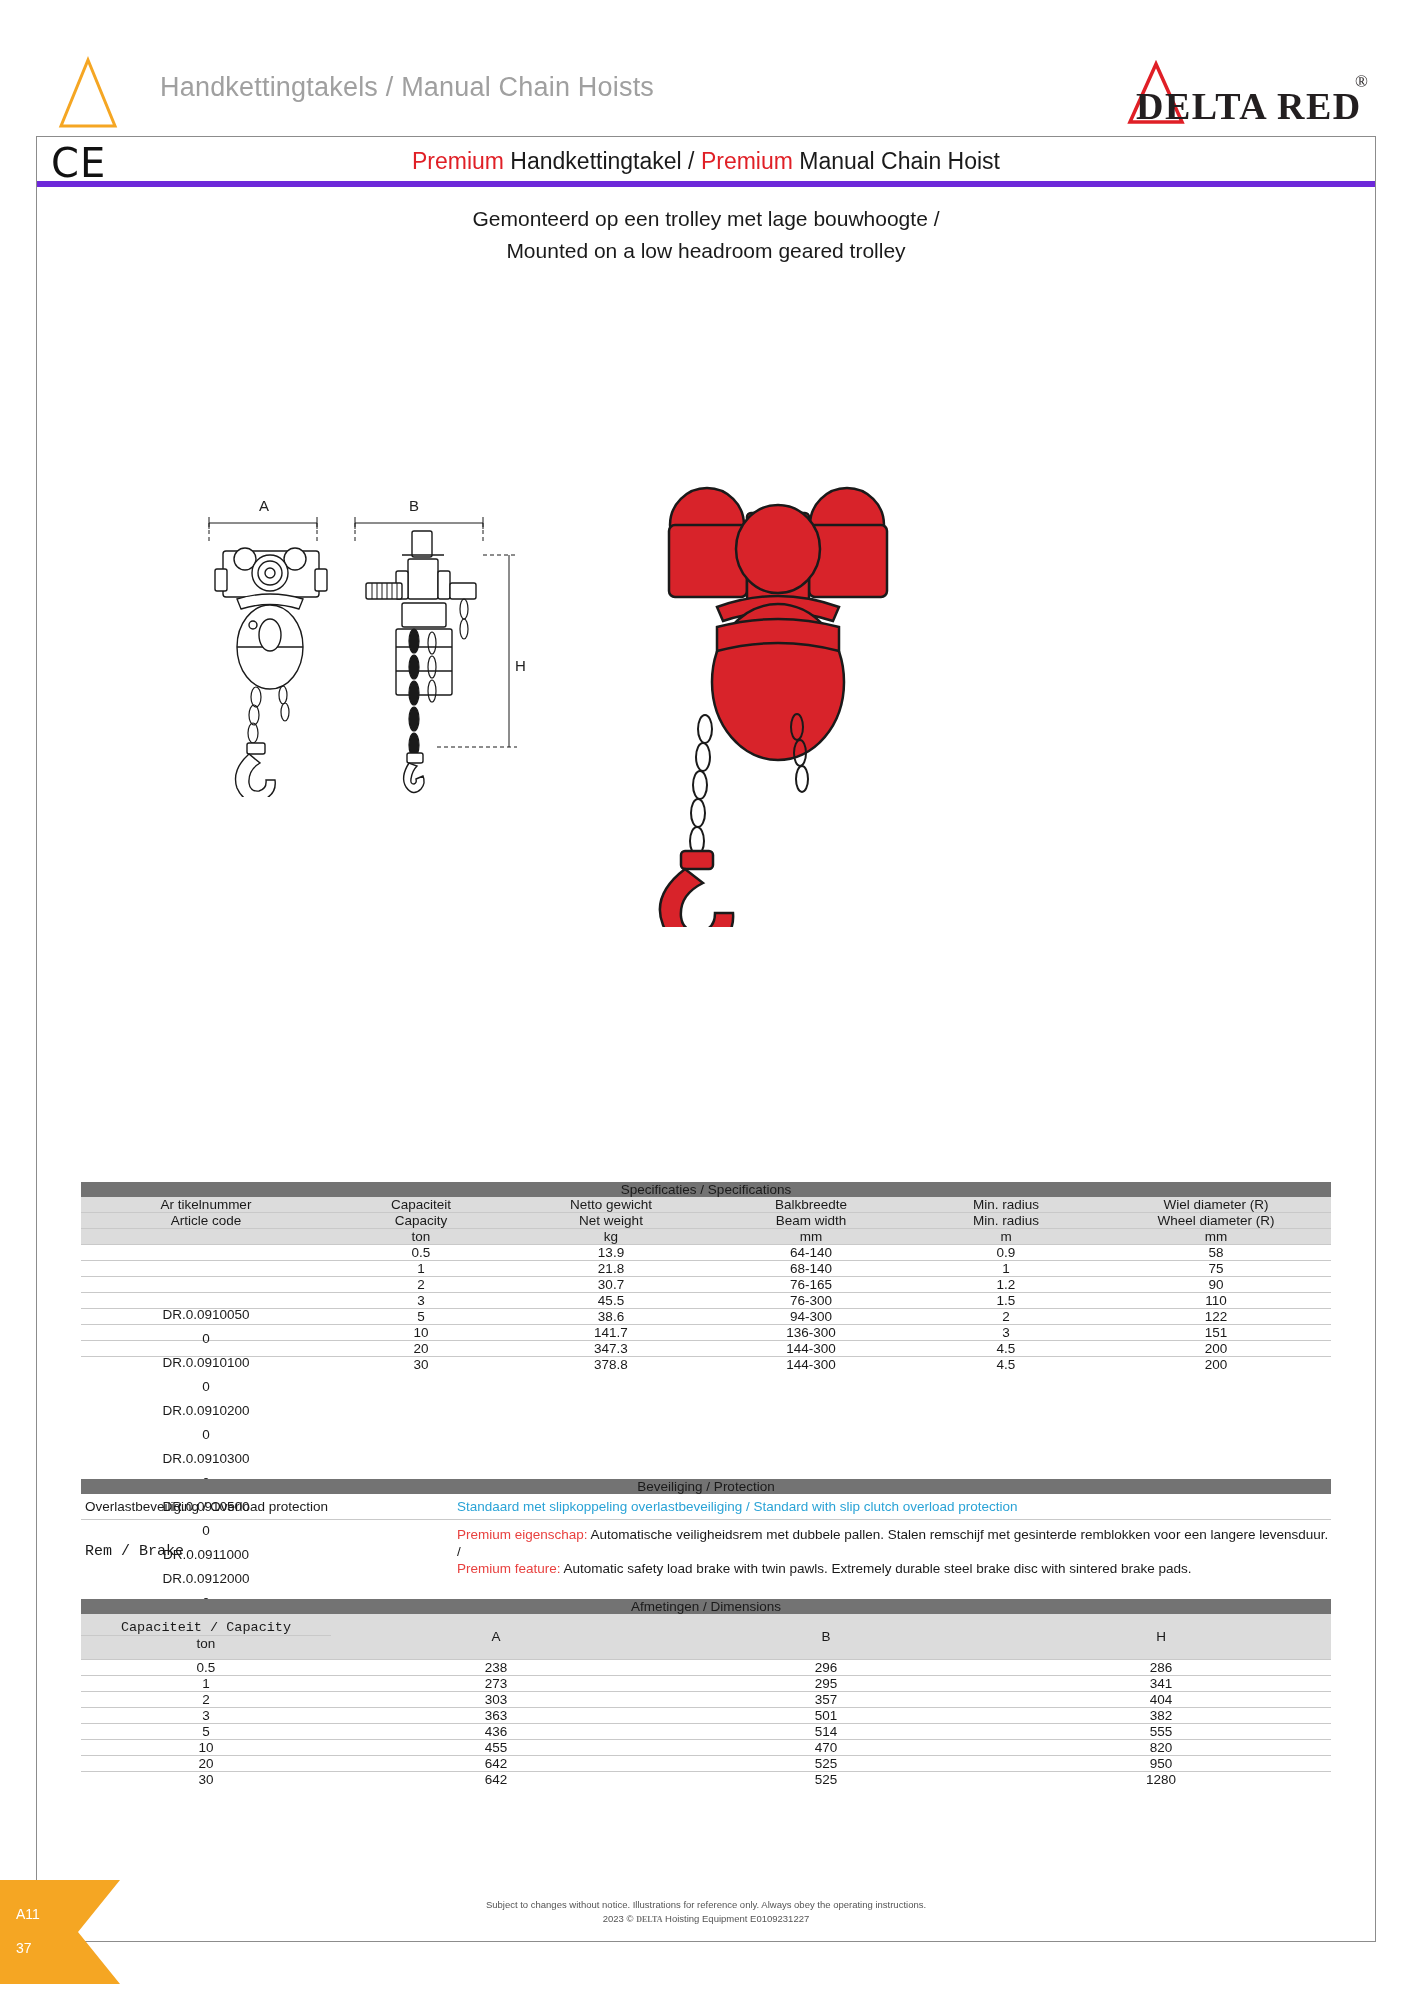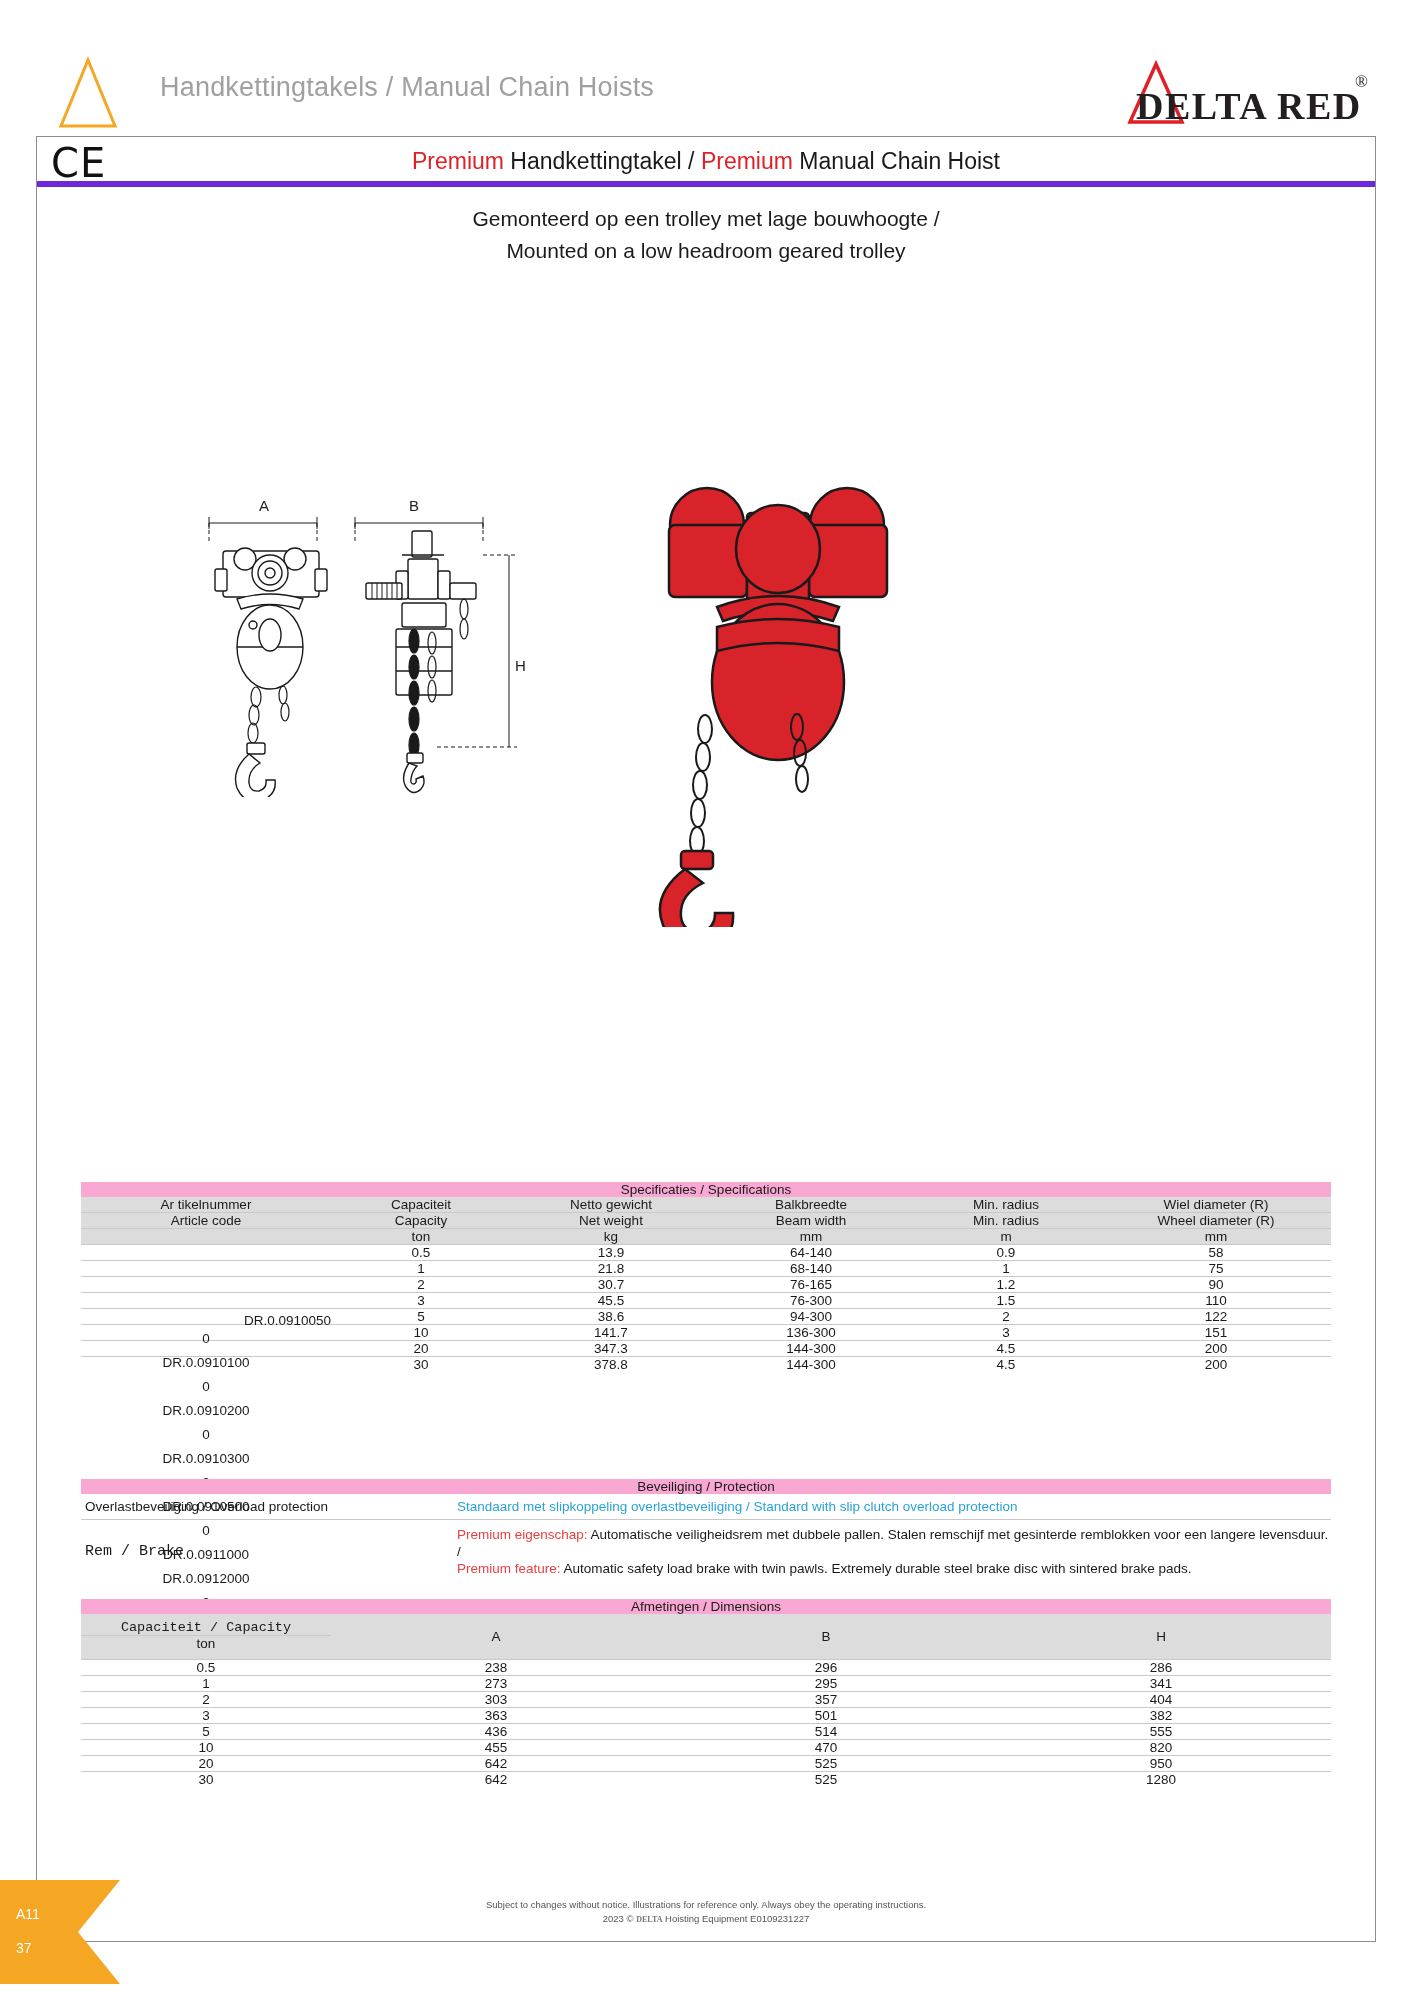--- a/index.html
+++ b/index.html
@@ -66,21 +66,21 @@
   .illus { position: absolute; left: 0; top: 150px; width: 1338px; height: 760px; }
   .dim-label { position: absolute; font-size: 15px; color: #222; }
 
   
   .tbl {
     position: absolute; left: 44px; width: 1250px;
     border-collapse: collapse; font-size: 13.5px; color: #1a1a1a;
   }
   .tbl td, .tbl th { padding: 0; font-weight: 400; }
   .band { background: #dcdcdc; }
-  .sect-title { text-align: center; font-size: 13.5px; padding: 5px 0; background:#f9a8d4; }
+  .sect-title { text-align: center; font-size: 13.5px; padding: 5px 0; background:#737373; }
   .hdr-cell { text-align: center; padding: 5px 0; }
   .cell { text-align: center; padding: 5px 0; }
   .rowline { border-top: 1px solid #c9c9c9; }
   .art-col { position: absolute; left: 0; top: 0; width: 250px; }
   .art-item { position: absolute; left: 0; width: 250px; text-align: center; font-size: 13.5px; color:#1a1a1a; }
 
   .blue { color: #2aa3d6; }
   .red { color: #e8413f; }
   .foot-txt {
     position: absolute; left: 0; right: 0; bottom: 14px;
@@ -347,21 +347,21 @@
             <td class="cell">30</td>
             <td class="cell">378.8</td>
             <td class="cell">144-300</td>
             <td class="cell">4.5</td>
             <td class="cell">200</td>
           </tr>
         </tbody>
     </table>
 
     <div class="art-col" style="position:absolute;left:44px;top:1170px;height:290px;" id="art-col">
-        <div class="art-item" style="top: 6px; text-align: right;">DR.0.0910050</div>
+        <div class="art-item" style="top: 0px;">DR.0.0910050</div>
         <div class="art-item" style="top: 24px;">0</div>
         <div class="art-item" style="top: 48px;">DR.0.0910100</div>
         <div class="art-item" style="top: 72px;">0</div>
         <div class="art-item" style="top: 96px;">DR.0.0910200</div>
         <div class="art-item" style="top: 120px;">0</div>
         <div class="art-item" style="top: 144px;">DR.0.0910300</div>
         <div class="art-item" style="top: 168px;">0</div>
         <div class="art-item" style="top: 192px;">DR.0.0910500</div>
         <div class="art-item" style="top: 216px;">0</div>
         <div class="art-item" style="top: 240px;">DR.0.0911000</div>

